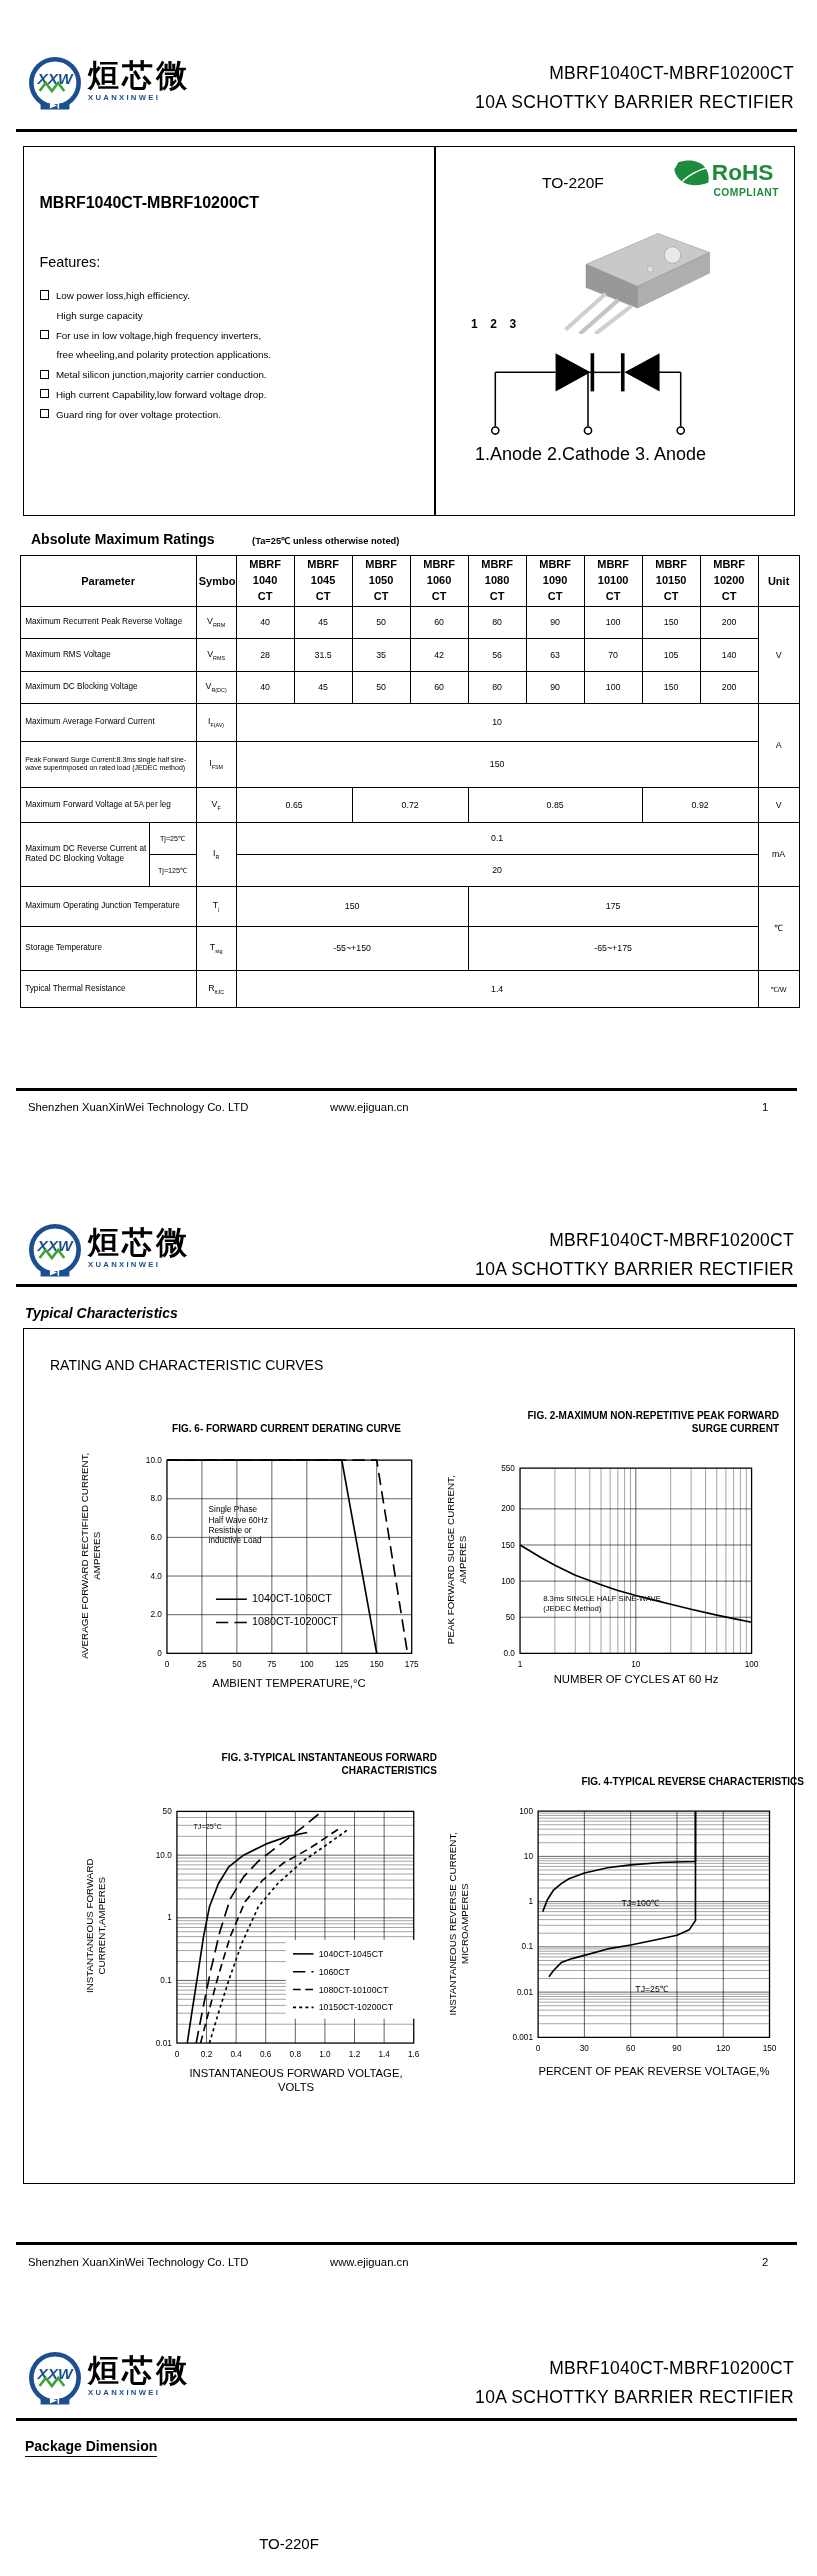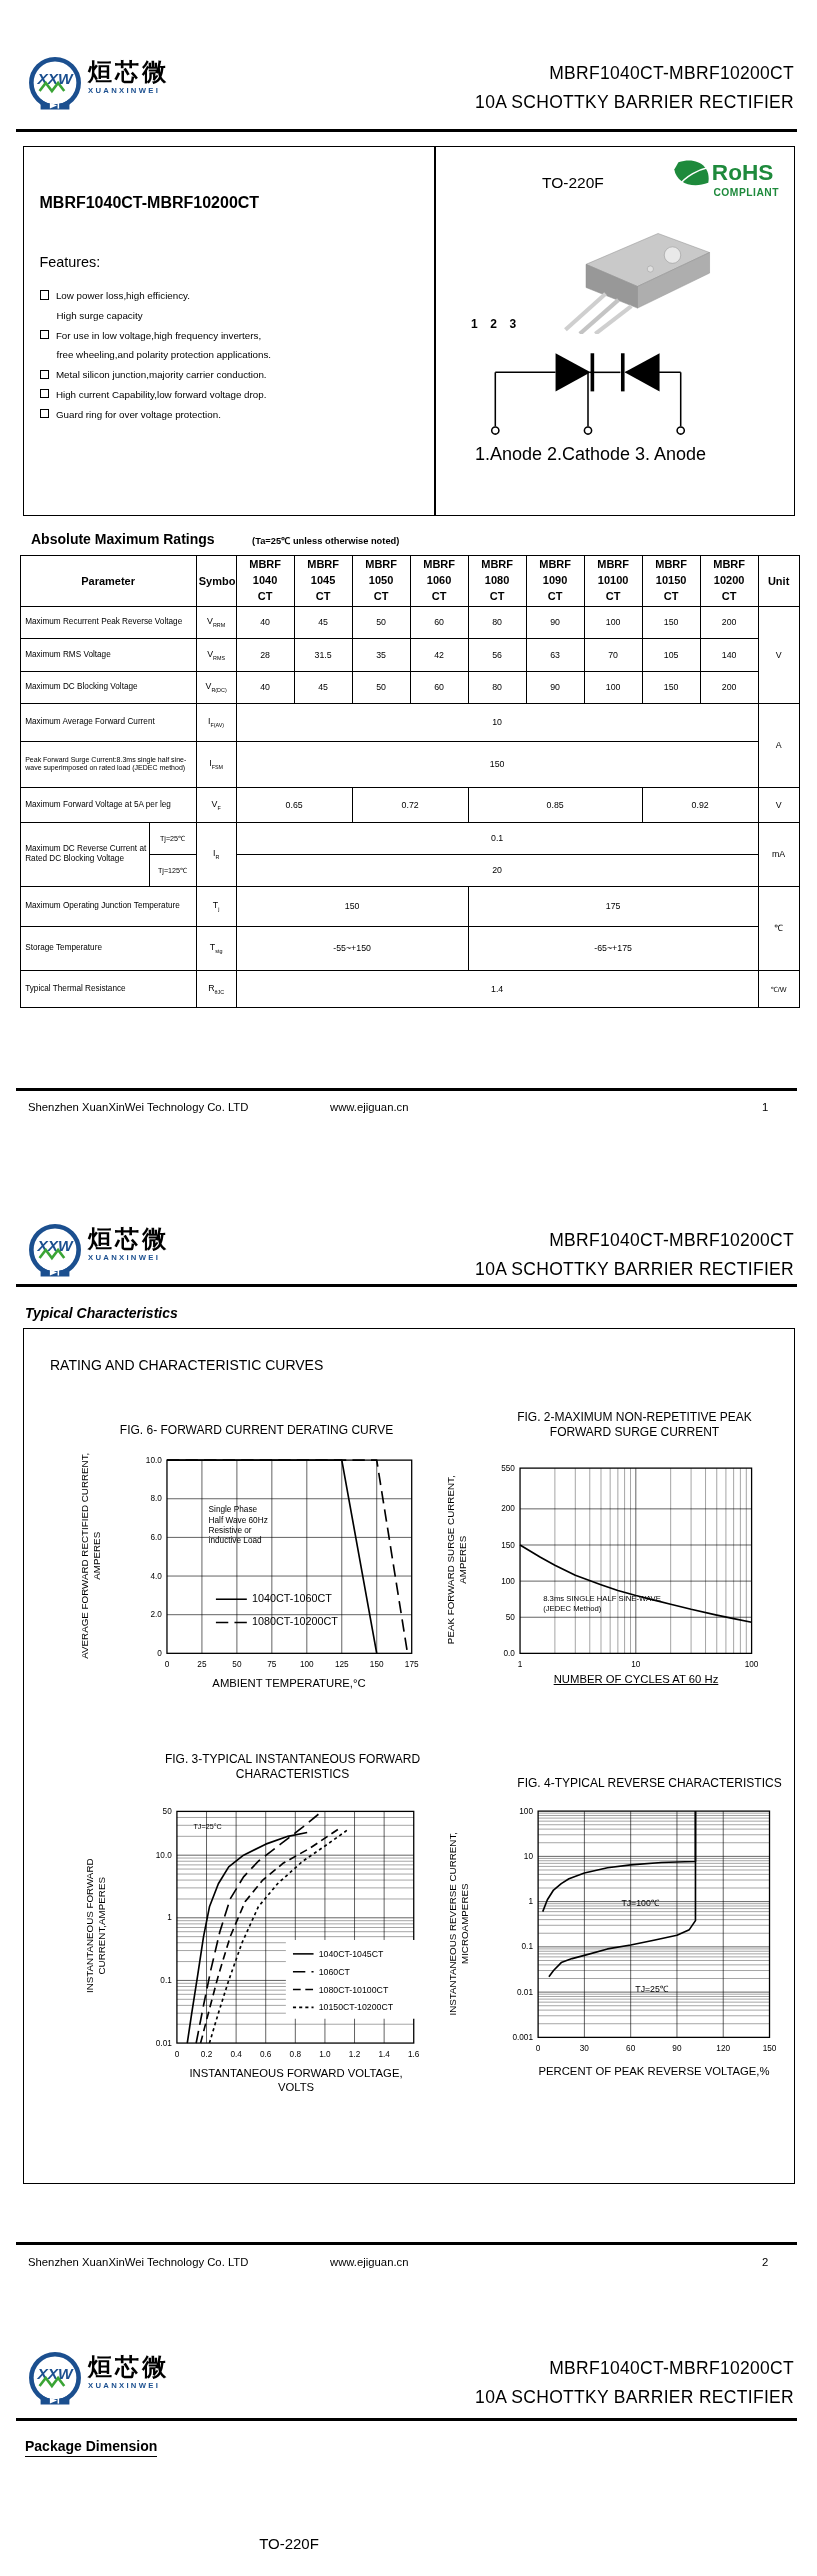--- a/index.html
+++ b/index.html
@@ -2,40 +2,40 @@
 <html style="font-size:8.2px"><head>
 <meta charset="utf-8">
 <style>
   html,body{margin:0;padding:0;background:#fff;}
   body{width:818px;height:3470px;position:relative;font-family:"Liberation Sans",sans-serif;color:#000;}
   .abs{position:absolute;}
   .pre{white-space:pre-line;}
   
   .pagehead .title1,.pagehead .title2{position:absolute;right:24px;width:464px;text-align:right;font-size:17.5px;letter-spacing:0.3px;}
   .rule{position:absolute;left:15.5px;width:781px;height:3.1px;background:#000;}
-  .logo-cn{font-size:24px;font-weight:bold;letter-spacing:3.1px;line-height:1;}
+  .logo-cn{font-size:31px;font-weight:bold;letter-spacing:3.1px;line-height:1;}
   .logo-en{font-size:7.7px;color:#1b4f8f;letter-spacing:2.3px;font-weight:bold;margin-top:2.1px;}
   
   .box{position:absolute;border:1.5px solid #000;background:#fff;}
   .vdiv{position:absolute;top:0;bottom:0;width:1.5px;background:#000;}
   .feat{font-size:9.8px;margin:0 0 8.8px 0;}
   .feat .cb{display:inline-block;width:7.2px;height:7.2px;border:1px solid #000;margin-right:7.2px;vertical-align:-0.5px;}
   .feat.indent{margin-left:17px;}
   
   table{border-collapse:collapse;}
   .amr{position:absolute;border:1.5px solid #000;table-layout:fixed;}
   .amr td,.amr th{border:solid #000;border-width:1.5px 0.5px;vertical-align:middle;text-align:center;font-size:8.8px;padding:1px 2.1px;overflow:hidden;}
   .amr th{font-size:11px;font-weight:bold;}
   .amr th span{display:block;line-height:1.45;}
   .amr .param{text-align:left;font-size:8.2px;padding-left:4.6px;line-height:1.25;}
   .amr .small{font-size:7px;}
   .amr sub{font-size:5.4px;}
   .amr .cond{font-size:7.2px;}
   
-  .ftitle{position:absolute;text-align:center;font-size:12px;font-weight:400;line-height:1.25;}
+  .ftitle{position:absolute;text-align:right;font-size:10px;font-weight:700;line-height:1.25;}
   .vlabel{position:absolute;width:216px;text-align:center;font-size:9.8px;line-height:1.2;transform:rotate(-90deg);}
   .hlabel{position:absolute;width:268px;text-align:center;font-size:11.3px;line-height:1.2;}
   .footer-co{position:absolute;font-size:11.3px;}
   svg text{font-family:"Liberation Sans",sans-serif;}
 </style>
 </head>
 <body>
 
 <div class="abs pagehead" style="left:0;top:49px;width:818px;height:82px;">
   <svg class="abs" style="left:27px;top:2.6px;" width="56" height="72" viewBox="0 0 108 140">
@@ -374,21 +374,21 @@
         <line x1="0" y1="149.4" x2="450" y2="149.4" stroke="#000" stroke-width="1.2"></line>
         <text x="-10" y="154.4" text-anchor="end" font-size="16">150</text>
         <line x1="0" y1="79.19999999999999" x2="450" y2="79.19999999999999" stroke="#000" stroke-width="1.2"></line>
         <text x="-10" y="84.19999999999999" text-anchor="end" font-size="16">200</text>
         <text x="-10" y="5" text-anchor="end" font-size="16">550</text>
         <rect x="0" y="0" width="450" height="360" fill="none" stroke="#000" stroke-width="2.5"></rect>
         <polyline points="0.0,149.4 39.6,173.3 67.7,188.7 107.4,208.4 157.3,226.6 190.1,237.9 225.0,247.7 264.6,257.5 292.7,264.5 332.4,274.4 382.3,285.6 415.1,292.6 450.0,299.6" fill="none" stroke="#000" stroke-width="3.2" stroke-linejoin="round"></polyline>
         <text x="45" y="259.2" font-size="15"><tspan x="45" dy="0">8.3ms SINGLE HALF SINE-WAVE</tspan><tspan x="45" dy="18.75">(JEDEC Method)</tspan></text>
       </g>
     </svg>
-  <div class="hlabel" style="left:478px;top:344px;text-decoration:underline;">NUMBER OF CYCLES AT 60 Hz</div>
+  <div class="hlabel" style="left:478px;top:344px;">NUMBER OF CYCLES AT 60 Hz</div>
 
   <div class="ftitle" style="left:124px;top:423px;width:289px;">FIG. 3-TYPICAL INSTANTANEOUS FORWARD CHARACTERISTICS</div>
   <div class="vlabel pre" style="left:-36px;top:585px;">INSTANTANEOUS FORWARD
 CURRENT,AMPERES</div>
   <svg class="abs" id="fig2" style="left:121px;top:478px;" width="278" height="259" viewBox="0 0 540 502">
       <g transform="translate(62,8)">
         <line x1="0" y1="413.4" x2="460" y2="413.4" stroke="#000" stroke-width="0.7"></line>
         <line x1="0" y1="392.0" x2="460" y2="392.0" stroke="#000" stroke-width="0.7"></line>
         <line x1="0" y1="376.8" x2="460" y2="376.8" stroke="#000" stroke-width="0.7"></line>
         <line x1="0" y1="365.0" x2="460" y2="365.0" stroke="#000" stroke-width="0.7"></line>

